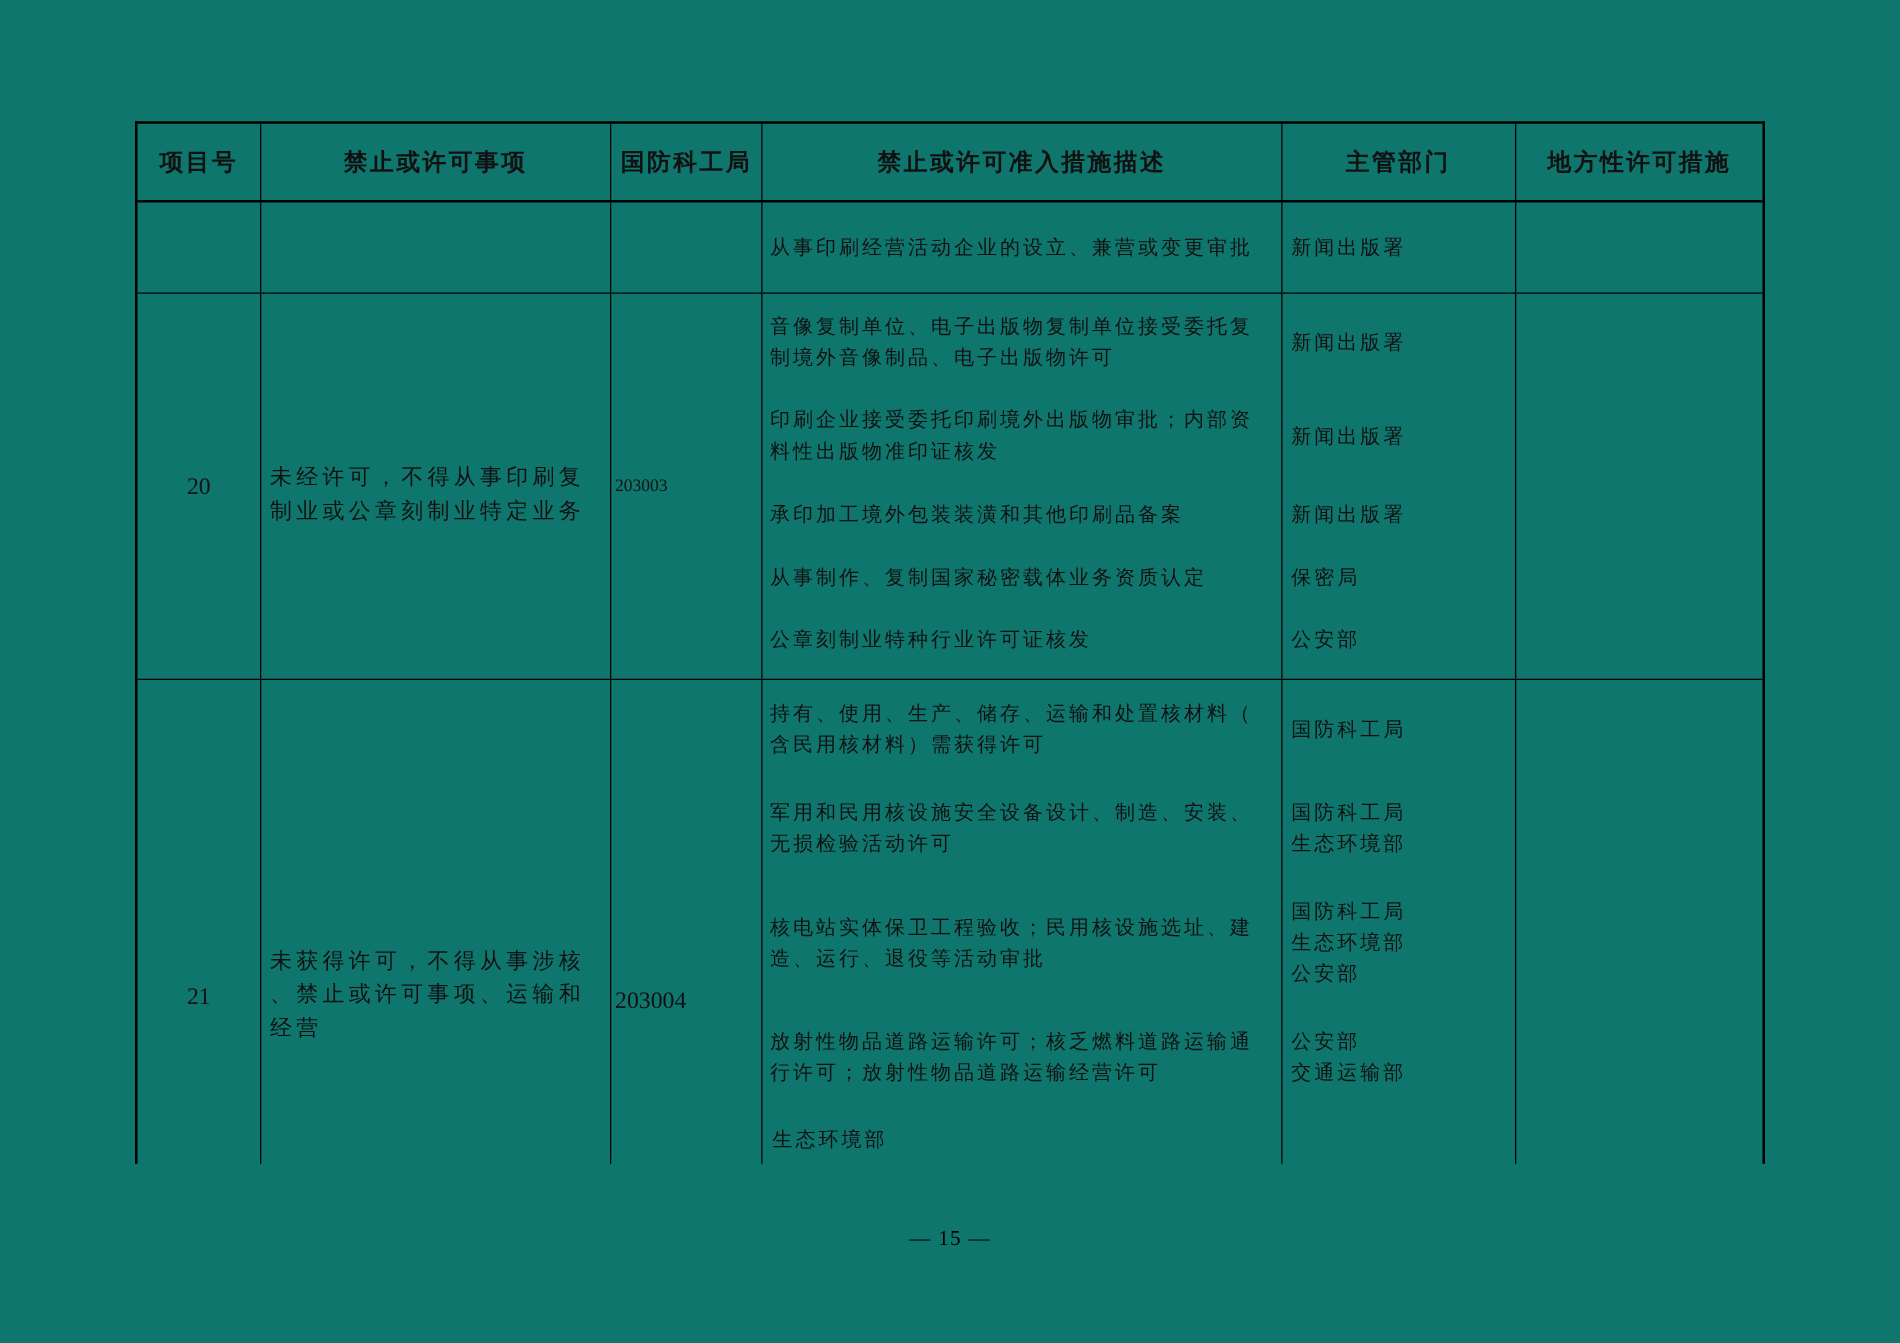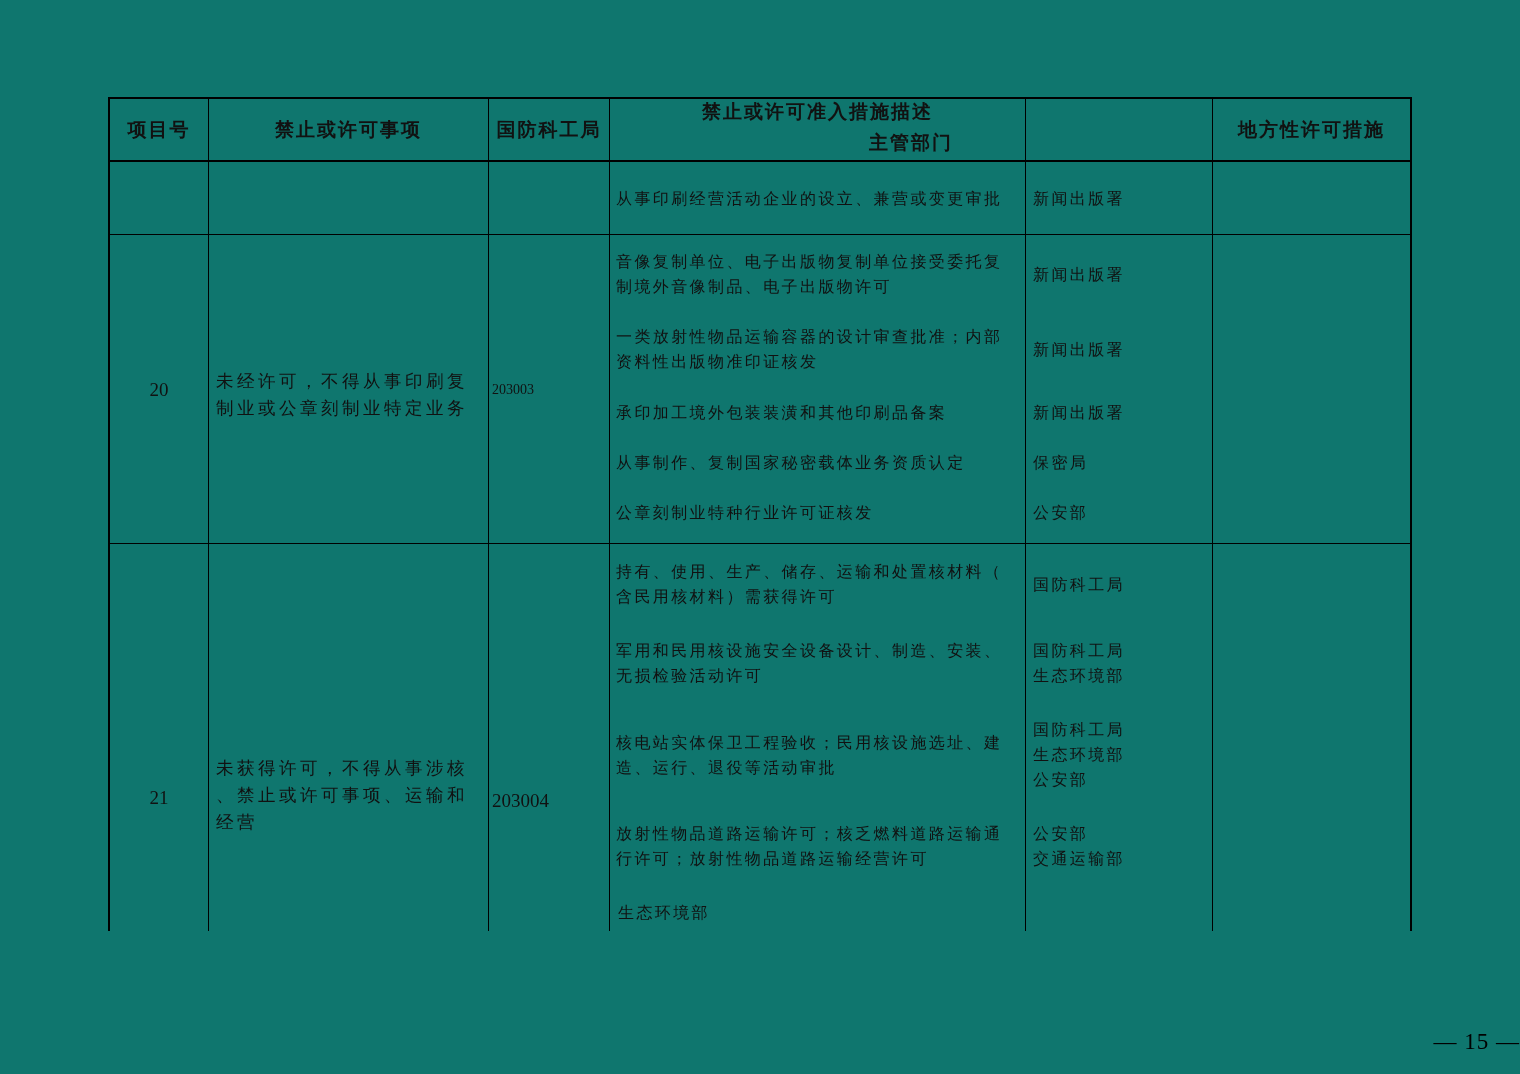--- a/index.html
+++ b/index.html
@@ -67,36 +67,36 @@
     font-size:16px;letter-spacing:2.4px;line-height:25px;
     word-break:break-all;line-break:anywhere;
   }
   .d{
     flex:1;padding-left:8px;
     font-size:16px;letter-spacing:2.4px;line-height:25px;
     white-space:pre-line;
   }
   
   .page-number{
-    position:absolute;left:0;right:0;top:1029px;
-    text-align:right;font-size:23px;letter-spacing:1px;color:#000;
+    position:absolute;left:0;right:0;top:981px;
+    text-align:center;font-size:17px;letter-spacing:1px;color:#000;
   }
 </style>
 </head>
 <body>
 
 <div class="page">
 
   <div class="tbl">
 
     <div class="row row-header">
       <div class="cell c1 hcell">项目号</div>
       <div class="cell c2 hcell">禁止或许可事项</div>
       <div class="cell c3 hcell">国防科工局</div>
-      <div class="cell c45" style="flex-direction:column;font-family:Liberation Mono, monospace;">
+      <div class="cell c45" style="flex-direction:row;font-family:Liberation Mono, monospace;">
         <div class="hcell" style="width:415px;">禁止或许可准入措施描述</div>
         <div class="hcell" style="flex:1;">主管部门</div>
       </div>
       <div class="cell c6 hcell">地方性许可措施</div>
     </div>
 
     <div class="row row-a">
       <div class="cell c1 numcell"></div>
       <div class="cell c2 mattercell">
         <div class="matter-text"></div>
@@ -116,21 +116,21 @@
       <div class="cell c2 mattercell">
         <div class="matter-text">未经许可，不得从事印刷复制业或公章刻制业特定业务</div>
       </div>
       <div class="cell c3 codecell">203003</div>
       <div class="cell c45 spread-b">
         <div class="pair">
           <div class="m">音像复制单位、电子出版物复制单位接受委托复制境外音像制品、电子出版物许可</div>
           <div class="d">新闻出版署</div>
         </div>
         <div class="pair">
-          <div class="m">一类放射性物品运输容器的设计审查批准；内部资料性出版物准印证核发</div>
+          <div class="m">印刷企业接受委托印刷境外出版物审批；内部资料性出版物准印证核发</div>
           <div class="d">新闻出版署</div>
         </div>
         <div class="pair">
           <div class="m">承印加工境外包装装潢和其他印刷品备案</div>
           <div class="d">新闻出版署</div>
         </div>
         <div class="pair">
           <div class="m">从事制作、复制国家秘密载体业务资质认定</div>
           <div class="d">保密局</div>
         </div>

